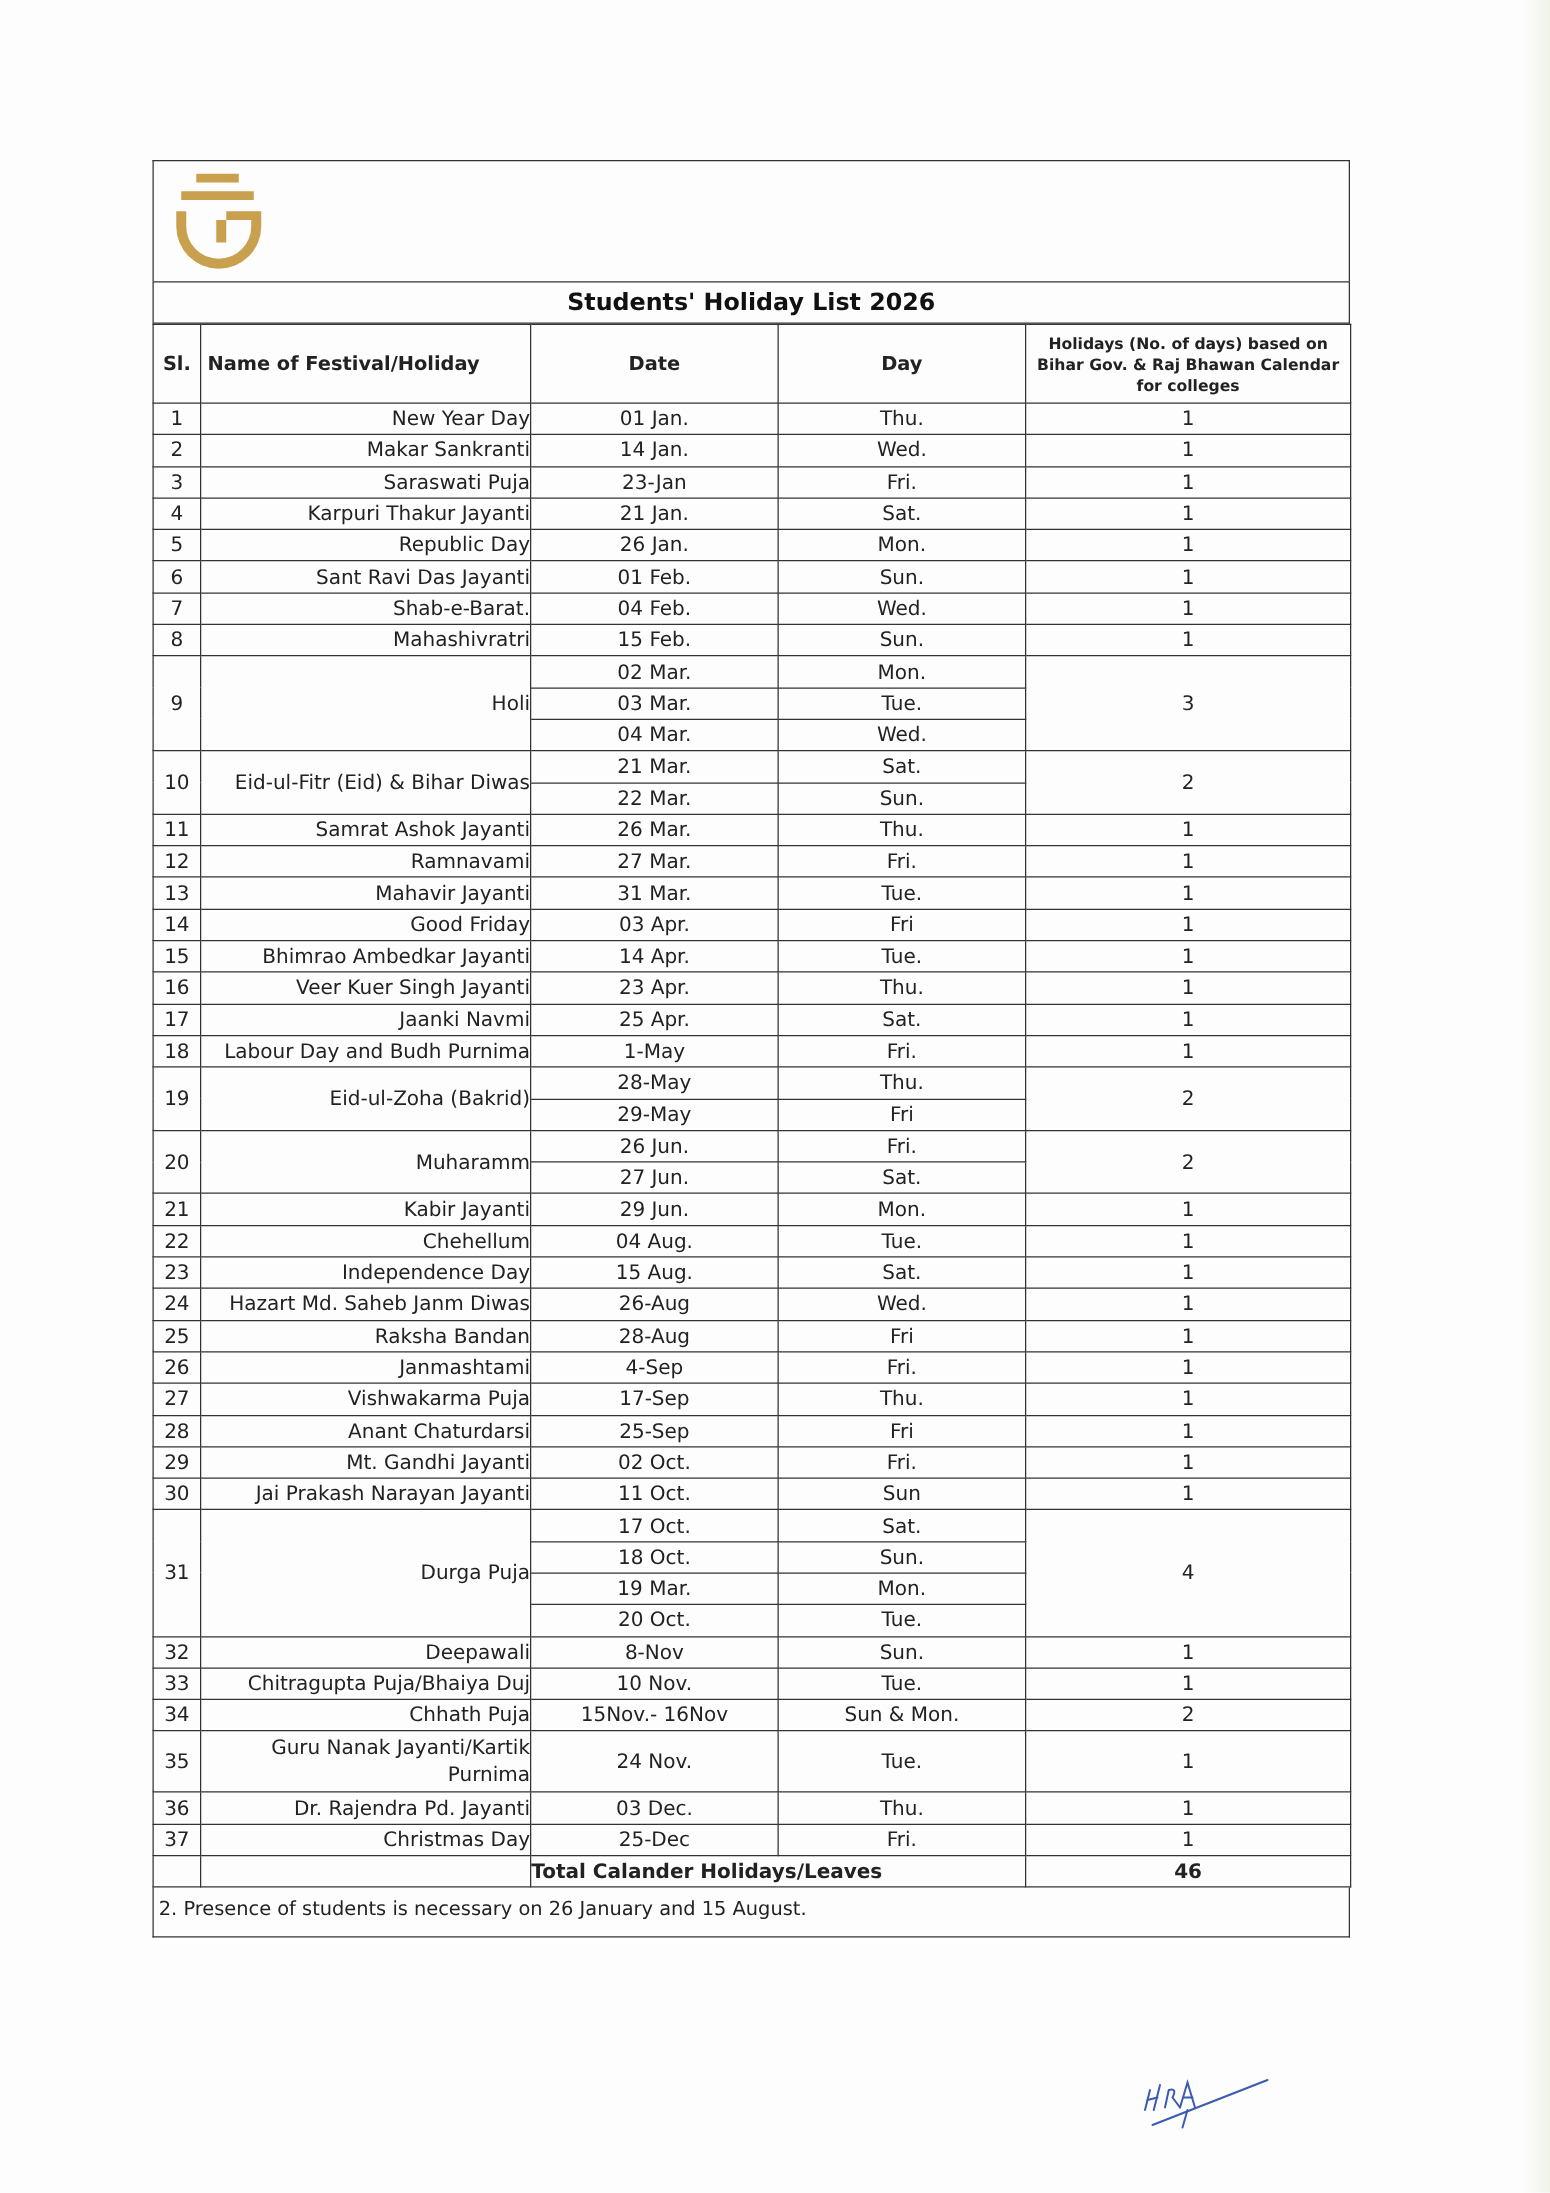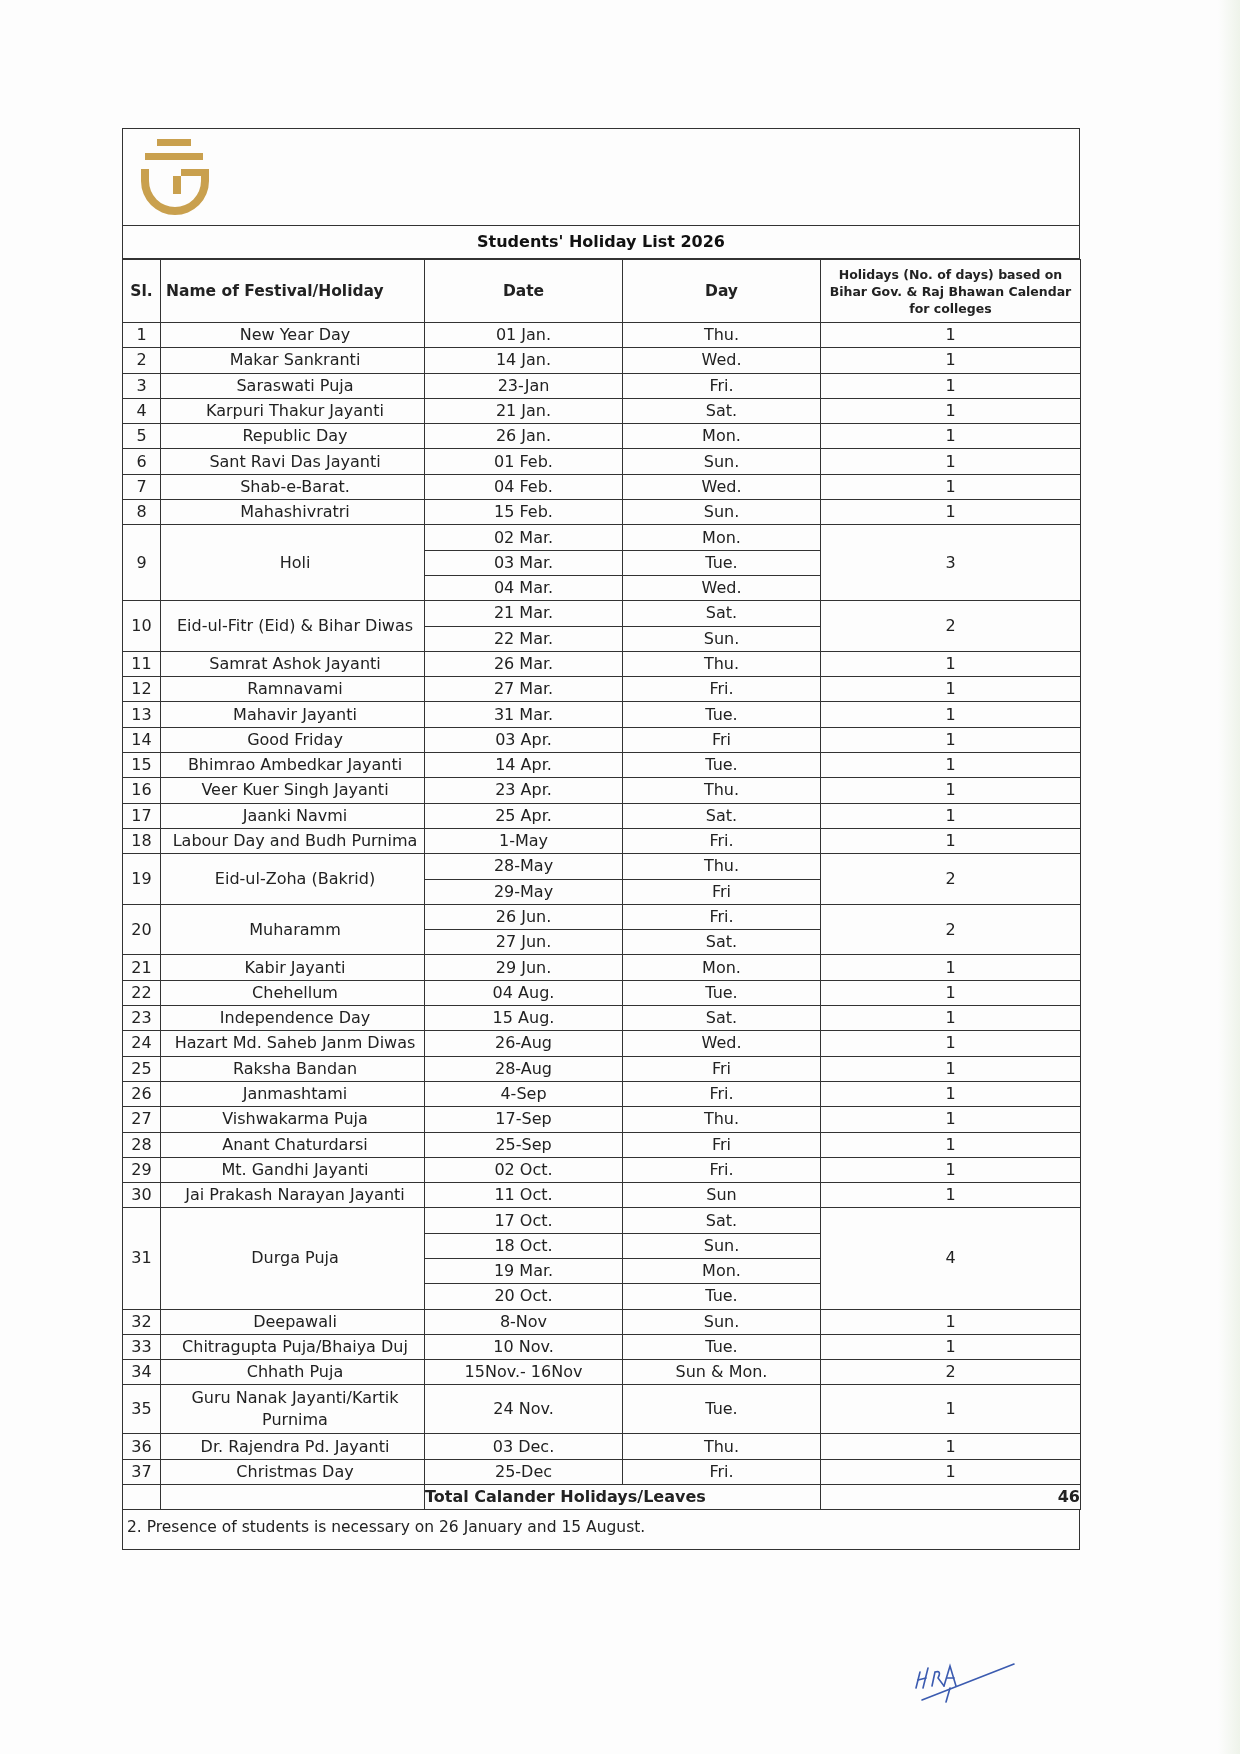--- a/index.html
+++ b/index.html
@@ -8,33 +8,33 @@
   .rightshade { position:absolute; top:0; right:0; width:22px; height:1754px;
          background:linear-gradient(to right, #fdfdfd, #eef3ea); }
   .sheet { position:absolute; left:122px; top:128px; width:958px; }
   .header { border:1.5px solid #333; border-bottom:none; height:96px; position:relative; }
   .logo { position:absolute; left:14px; top:8px; width:76px; height:80px; }
   .college { position:absolute; left:0; right:0; top:16px; text-align:center;
          font-family:"Liberation Sans", sans-serif; font-weight:bold; font-size:27px; letter-spacing:0.5px; color:#111; }
   .address { position:absolute; left:0; right:0; top:56px; text-align:center;
          font-family:"DejaVu Sans", sans-serif; font-weight:bold; font-size:17px; color:#222; }
   .title-row { border:1.5px solid #333; height:32px; text-align:center; line-height:32px;
-         font-family:"DejaVu Sans", sans-serif; font-weight:bold; font-size:16px; color:#111; }
+         font-family:"DejaVu Sans", sans-serif; font-weight:bold; font-size:19px; color:#111; }
   table { border-collapse:collapse; width:958px; table-layout:fixed; }
   td, th { border:1.3px solid #333; padding:0; font-size:16px; font-weight:normal;
          font-family:"DejaVu Sans", sans-serif; color:#222; }
   th { font-weight:bold; height:62px; font-size:15.5px; }
   th.hol { font-size:12.5px; line-height:17px; }
   td { height:24.3px; line-height:24px; }
   td.sl { text-align:center; }
-  td.name { padding-left:5px; text-align:center;margin-left:17px; }
+  td.name { padding-left:5px; text-align:right;margin-left:17px; }
   td.c { text-align:center; }
   th.name { text-align:left; padding-left:5px;margin-top:16px; }
   .total-label { padding-right:8px; font-weight:bold; }
-  .total-val { font-weight:bold; text-align:right; }
+  .total-val { font-weight:bold; text-align:center; }
   .notes { border:1.5px solid #333; border-top:none; padding:6px 4px 10px 4px; }
   .note { font-family:"DejaVu Sans", sans-serif; font-size:15.5px; line-height:23px; color:#222; }
   .sig { position:absolute; left:910px; top:1658px; width:110px; height:48px; }
 </style>
 </head>
 <body>
 
 <div class="rightshade"></div>
 
 <div class="sheet">

